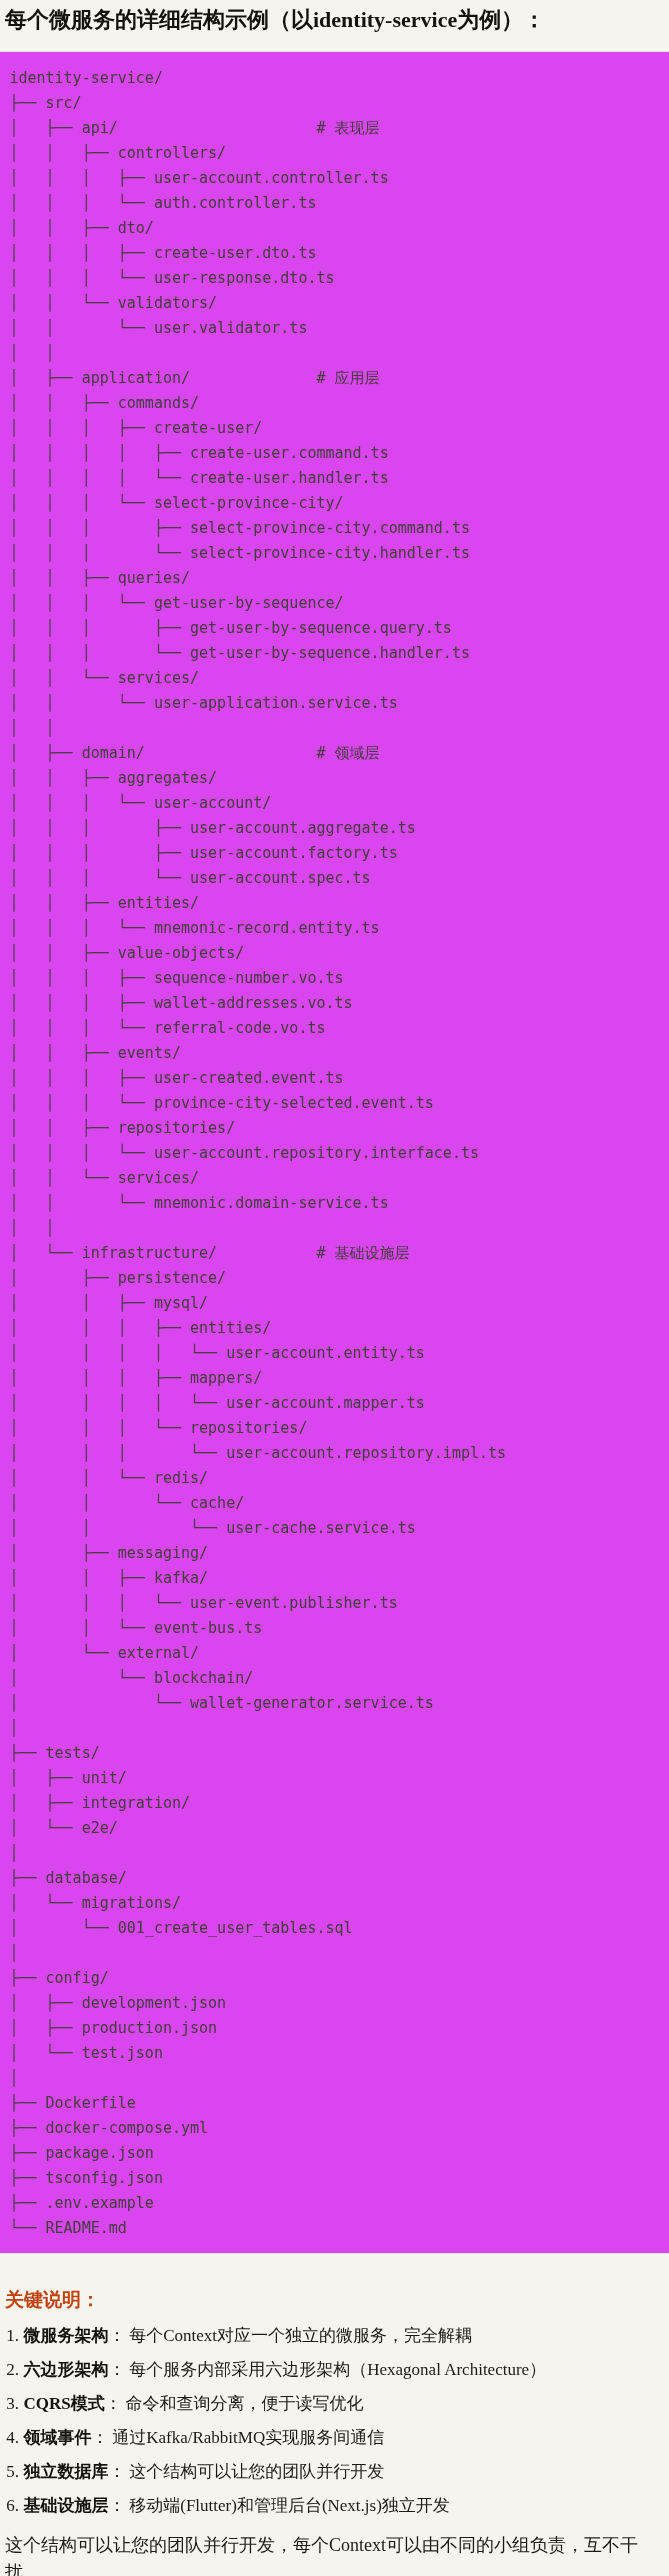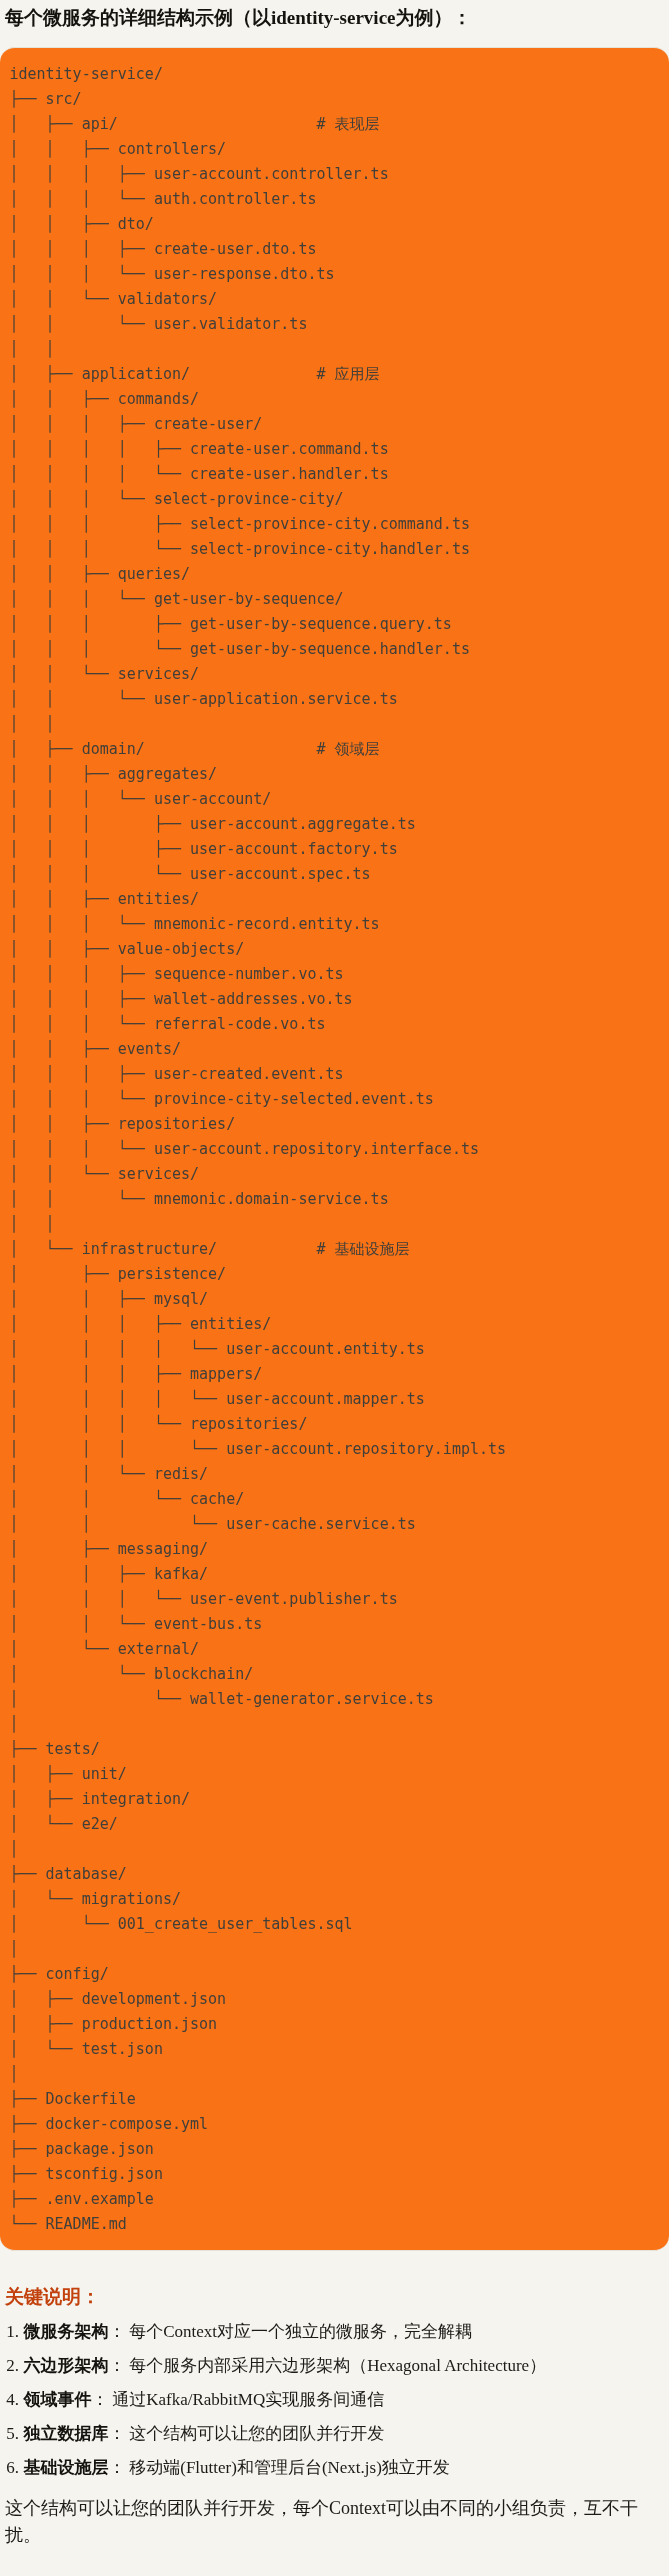--- a/index.html
+++ b/index.html
@@ -5,34 +5,33 @@
   html, body { margin: 0; padding: 0; }
   body {
     width: 669px;
     box-sizing: border-box;
     background: #F5F4EE;
     color: #21201C;
     font-family: "Liberation Serif", "DejaVu Serif", serif;
     padding: 3.8px 5px 16.3px 5px;
   }
   .page-title {
-    font-size: 19px;
+    font-size: 22px;
     font-weight: 700;
     color: #14130F;
     margin: 2.5px 0 0 0;
     line-height: 1.3;
   }
   .codeblock {
     margin: 16.3px -5px 0 -5px;
-    background: #f97316;
+    background: #d946ef;
     border-top: 0.6px solid #E6E3DA;
     border-bottom: 0.6px solid #E6E3DA;
     padding: 13.8px 6.3px 12.5px 9.4px;
     overflow: hidden;
-    border-radius: 15px;
   }
   .codeblock pre {
     margin: 0;
     font-family: "DejaVu Sans Mono", "Liberation Mono", monospace;
     font-size: 15px;
     line-height: 25px;
     color: #403F3A;
     white-space: pre;
   }
   .notes-heading {
@@ -156,19 +155,20 @@
 ├── tsconfig.json
 ├── .env.example
 └── README.md</pre>
 </div>
 
 <h3 class="notes-heading">关键说明：</h3>
 
 <ol class="notes-list">
   <li><span class="note-num">1.</span><span class="note-term">微服务架构</span><span class="note-colon">：</span><span class="note-text">每个Context对应一个独立的微服务，完全解耦</span></li>
   <li><span class="note-num">2.</span><span class="note-term">六边形架构</span><span class="note-colon">：</span><span class="note-text">每个服务内部采用六边形架构（Hexagonal Architecture）</span></li>
+  <li><span class="note-num">3.</span><span class="note-term">CQRS模式</span><span class="note-colon">：</span><span class="note-text">命令和查询分离，便于读写优化</span></li>
   <li><span class="note-num">4.</span><span class="note-term">领域事件</span><span class="note-colon">：</span><span class="note-text">通过Kafka/RabbitMQ实现服务间通信</span></li>
   <li><span class="note-num">5.</span><span class="note-term">独立数据库</span><span class="note-colon">：</span><span class="note-text">这个结构可以让您的团队并行开发</span></li>
   <li><span class="note-num">6.</span><span class="note-term">基础设施层</span><span class="note-colon">：</span><span class="note-text">移动端(Flutter)和管理后台(Next.js)独立开发</span></li>
 </ol>
 
 <p class="closing-paragraph">这个结构可以让您的团队并行开发，每个Context可以由不同的小组负责，互不干扰。</p>
 
 
 </body></html>

